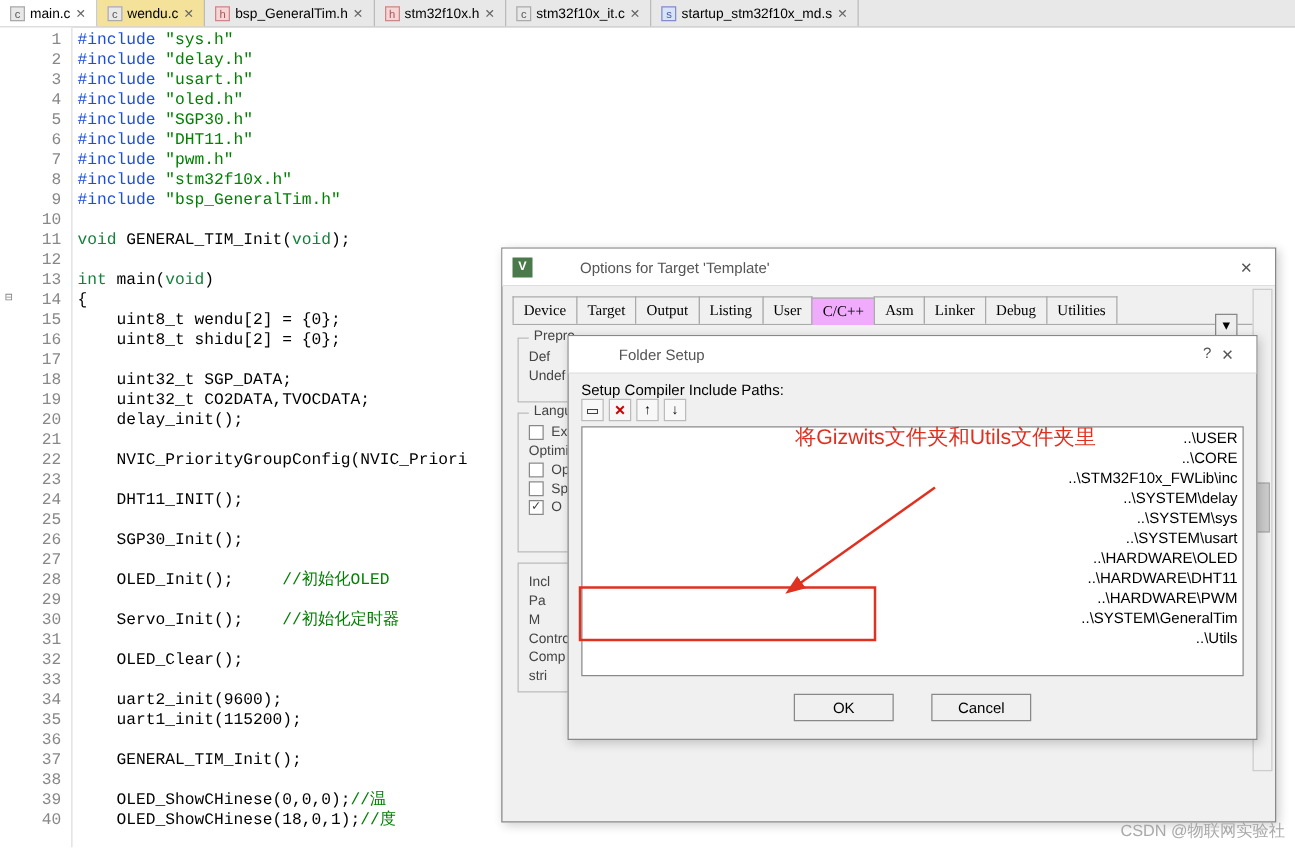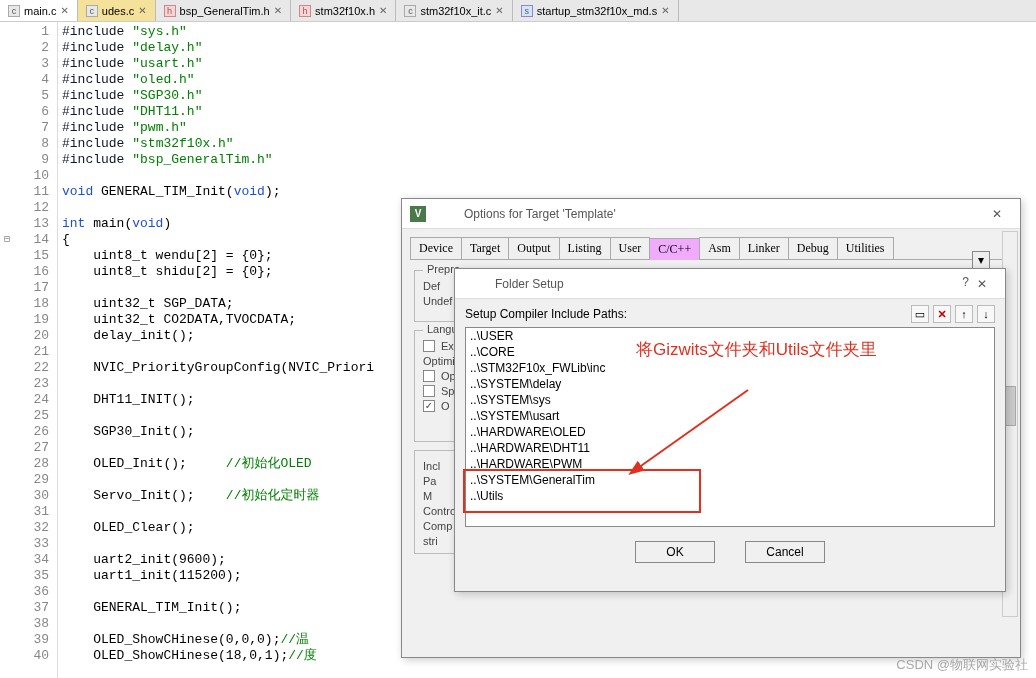--- a/index.html
+++ b/index.html
@@ -17,22 +17,22 @@
 .ico-s { background: #d5e5f5; border: 1px solid #88c; color: #55a; }
 
 
 .editor { display: flex; height: 656px; font-family: "Courier New", monospace; font-size: 13px; line-height: 16px; }
 .gutter { width: 44px; background: #fff; color: #888; text-align: right; padding-right: 8px; padding-top: 2px; border-right: 1px solid #ddd; user-select: none; }
 .gutter div { height: 16px; }
 .marks { width: 14px; background: #fff; padding-top: 2px; }
 .marks div { height: 16px; text-align: center; color: #888; font-size: 10px; }
 .code { flex: 1; padding-top: 2px; padding-left: 4px; white-space: pre; }
 .code div { height: 16px; }
-.kw { color: #1d4ed8; }
-.pp { color: #0f172a; }
+.kw { color: #15803d; }
+.pp { color: #1d4ed8; }
 .str { color: #008000; }
 .cmt { color: #008000; }
 
 
 .dialog { position: absolute; background: #f0f0f0; border: 1px solid #888; box-shadow: 2px 2px 8px rgba(0,0,0,0.2); font-size: 12px; }
 .titlebar { display: flex; align-items: center; height: 30px; padding: 0 8px; background: #fff; border-bottom: 1px solid #ddd; gap: 6px; }
 .title-icon { width: 16px; height: 16px; background: #4a7a4a; display: flex; align-items: center; justify-content: center; color: #fff; font-size: 10px; font-weight: bold; }
 .title-text { flex: 1; color: #555; margin-left: 32px; }
 .win-close { width: 30px; height: 20px; display: flex; align-items: center; justify-content: center; color: #555; cursor: pointer; }
 
@@ -47,21 +47,21 @@
 .chk { width: 12px; height: 12px; border: 1px solid #888; background: #fff; }
 .chk.on::after { content: "✓"; font-size: 10px; display: block; text-align: center; line-height: 10px; }
 .btnrow { display: flex; justify-content: center; gap: 30px; margin-top: 8px; }
 .btn { min-width: 80px; padding: 3px 14px; background: #f0f0f0; border: 1px solid #888; cursor: pointer; text-align: center; font-size: 12px; }
 
 .folder-dlg { left: 454px; top: 268px; width: 552px; height: 324px; z-index: 10; }
 .folder-body { padding: 6px 10px; }
 .toolbar-icons { float: right; display: flex; gap: 4px; }
 .tool-btn { width: 18px; height: 18px; border: 1px solid #bbb; display: flex; align-items: center; justify-content: center; background: #f8f8f8; font-size: 11px; cursor: pointer; }
 .paths-list { border: 1px solid #888; background: #fff; height: 200px; margin-top: 4px; overflow: hidden; }
-.paths-list div { padding: 1px 4px; font-size: 12px; font-family: Arial, sans-serif; }
+.paths-list div { padding: 1px 4px; font-size: 12px; font-family: Arial, sans-serif; text-align: right; }
 .red-box { position: absolute; border: 2px solid #e03020; pointer-events: none; }
 .anno { position: absolute; color: #e03020; font-size: 17px; font-family: "Microsoft YaHei", sans-serif; z-index: 20; }
 .arrow { position: absolute; z-index: 20; }
 
 .watermark { position: absolute; right: 8px; bottom: 4px; color: rgba(160,160,160,0.9); font-size: 13px; }
 
 .help-q { position:absolute; right:36px; top:6px; color:#555; cursor:pointer; }
 .dlg-scroll { position:absolute; right:2px; top:32px; bottom:40px; width:16px; background:#f0f0f0; border:1px solid #ccc; }
 .dlg-scroll .thumb { position:absolute; left:1px; right:1px; top:40%; height:40px; background:#cdcdcd; border:1px solid #aaa; }
 .combo { position:absolute; right:30px; top:52px; width:18px; height:18px; border:1px solid #888; background:#eee; display:flex; align-items:center; justify-content:center; }
@@ -71,21 +71,21 @@
 <body>
 
 <div class="tabs" id="file-tabs">
     <div class="tab active">
       <span class="file-icon ico-c">c</span>
       <span>main.c</span>
       <span class="close">✕</span>
     </div>
     <div class="tab yellow">
       <span class="file-icon ico-c">c</span>
-      <span>udes.c</span>
+      <span>wendu.c</span>
       <span class="close">✕</span>
     </div>
     <div class="tab">
       <span class="file-icon ico-h">h</span>
       <span>bsp_GeneralTim.h</span>
       <span class="close">✕</span>
     </div>
     <div class="tab">
       <span class="file-icon ico-h">h</span>
       <span>stm32f10x.h</span>
@@ -275,21 +275,21 @@
   <span class="udes-label">udes</span>
 </div>
 
 <div class="dialog folder-dlg">
   <div class="titlebar">
     <span class="title-text">Folder Setup</span>
     <span class="help-q">?</span>
     <span class="win-close">✕</span>
   </div>
   <div class="folder-body">
-    <div style="display:flex;align-items:center;">
+    <div style="display:flex;align-items:flex-start;flex-direction:column;">
       <span>Setup Compiler Include Paths:</span>
       <span style="flex:1"></span>
       <span class="toolbar-icons">
         <span class="tool-btn">▭</span>
         <span class="tool-btn" style="color:#c00;font-weight:bold;">✕</span>
         <span class="tool-btn">↑</span>
         <span class="tool-btn">↓</span>
       </span>
     </div>
     <div class="paths-list" id="paths-list">

